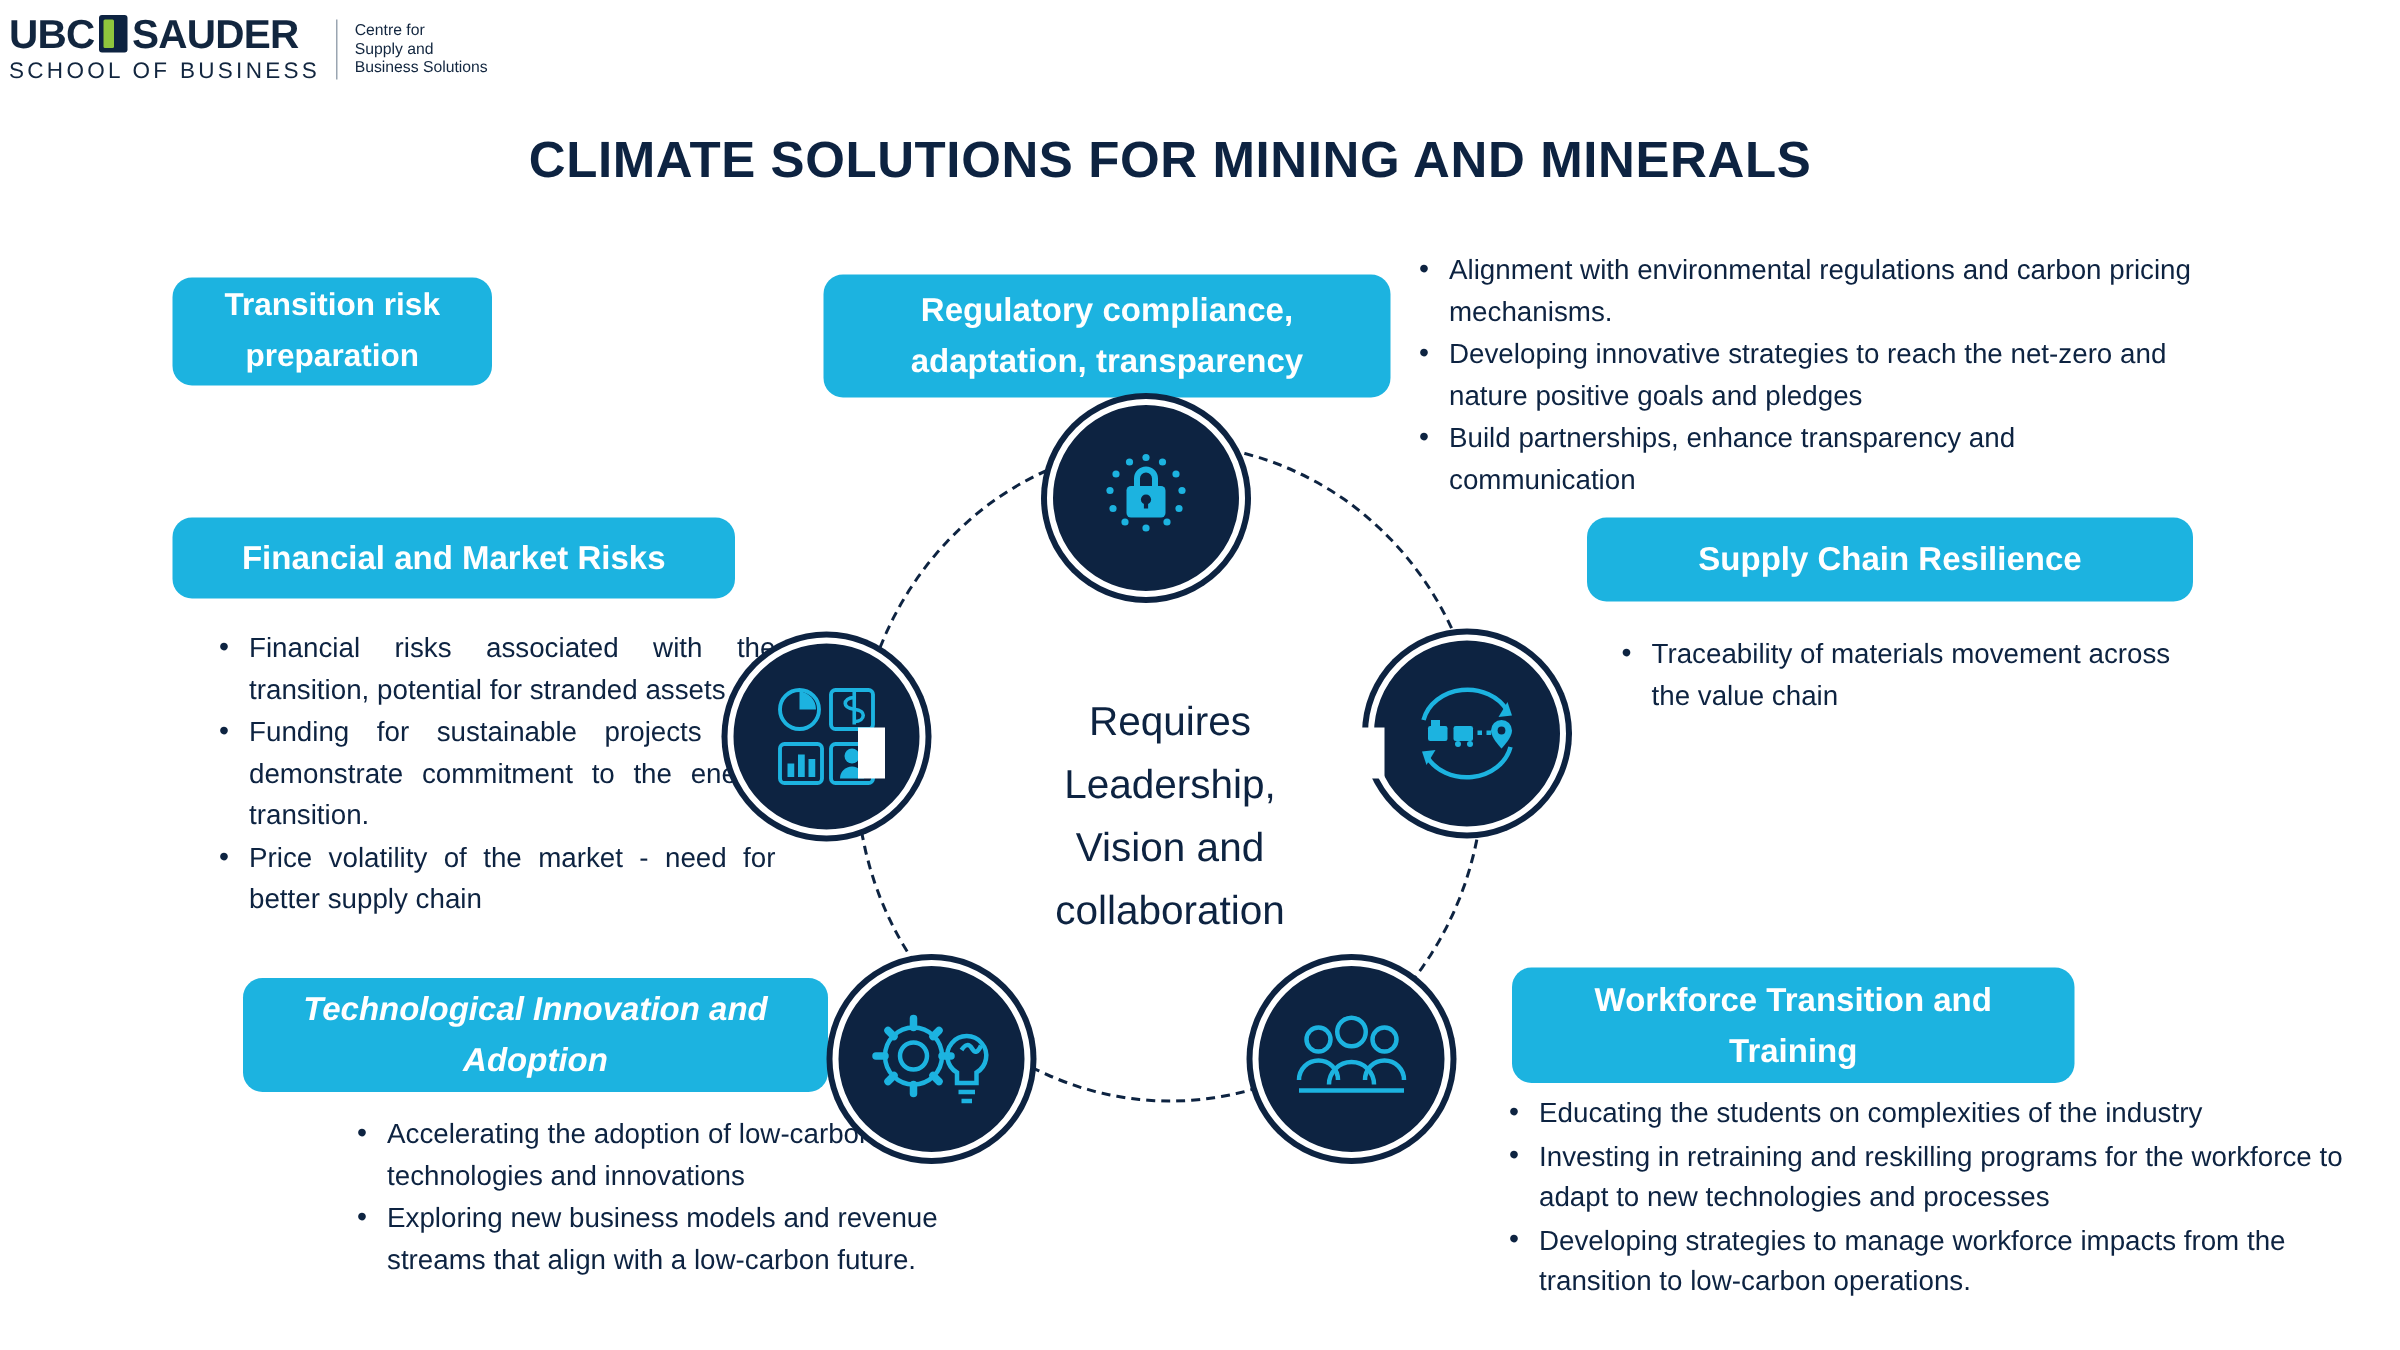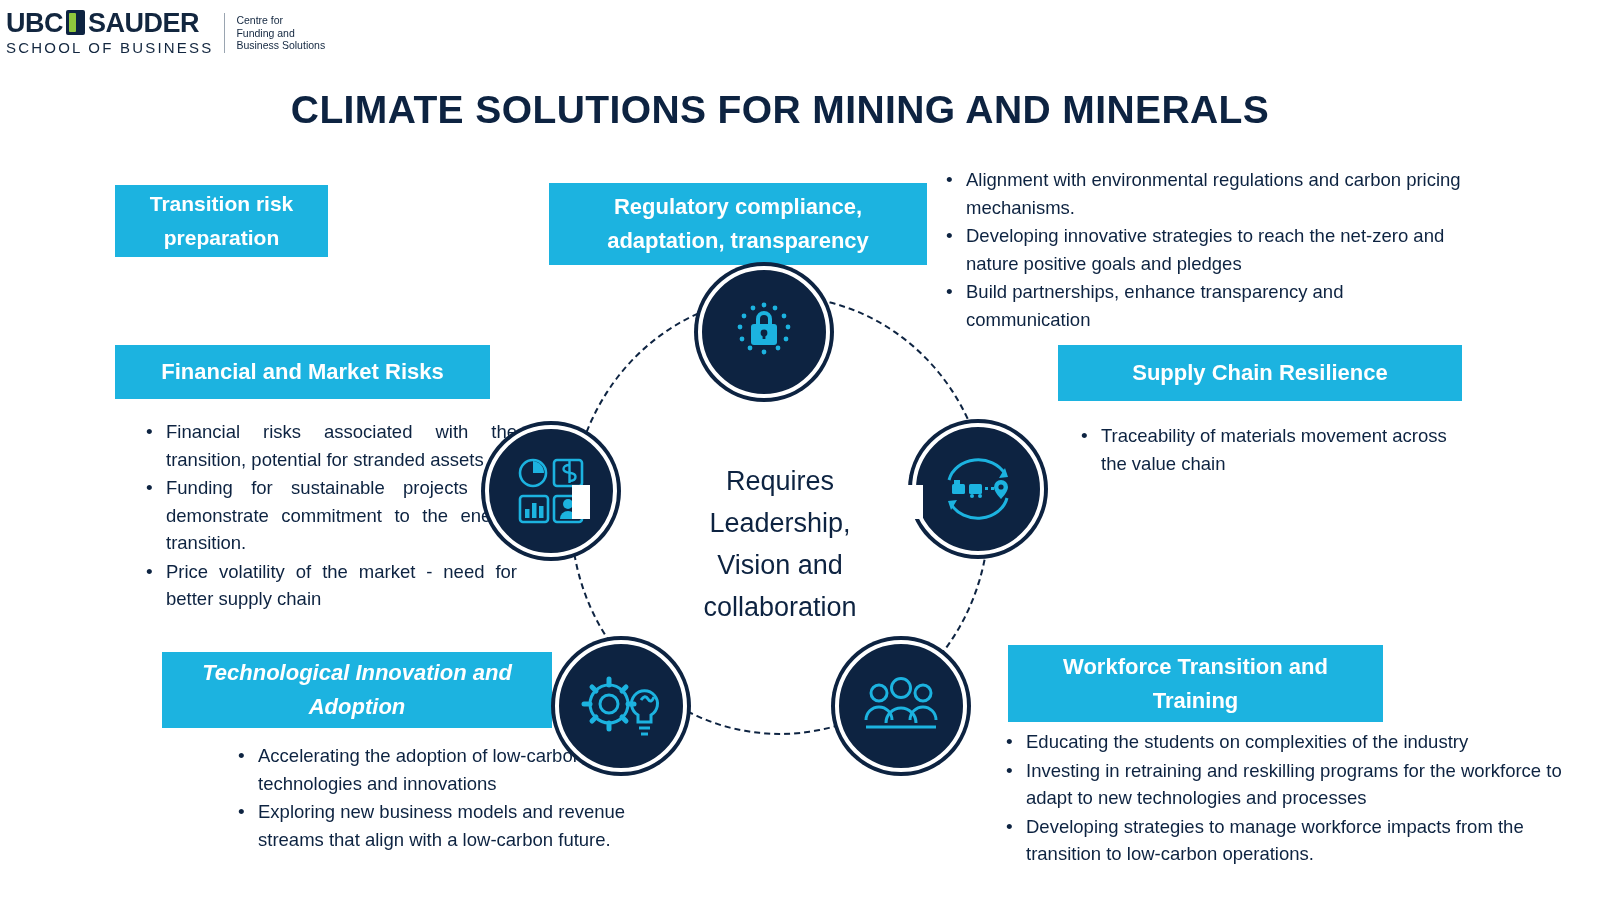--- a/index.html
+++ b/index.html
@@ -70,40 +70,41 @@
     color: #12263f;
   }
 
   
   .page-title {
     position: absolute;
     top: 88px;
     left: 0;
     width: 1560px;
     text-align: center;
-    font-size: 39px;
+    font-size: 34px;
     font-weight: bold;
     letter-spacing: 0.4px;
     color: #0d2341;
   }
 
   
   .chip {
     position: absolute;
     background: #1cb3e0;
     color: #ffffff;
     font-size: 22px;
     font-weight: bold;
     line-height: 34px;
     text-align: center;
     display: flex;
     align-items: center;
     justify-content: center;
     padding: 8px 14px;
     box-sizing: border-box;
+    border-radius: 13px;
   }
 
   .chip-transition  { left: 115px;  top: 185px;  width: 213px; height: 72px; font-size: 21px; }
   .chip-regulatory  { left: 549px;  top: 183px;  width: 378px; height: 82px; }
   .chip-financial   { left: 115px;  top: 345px;  width: 375px; height: 54px; }
   .chip-supply      { left: 1058px; top: 345px;  width: 404px; height: 56px; }
   .chip-tech        { left: 162px;  top: 652px;  width: 390px; height: 76px; font-style: italic; }
   .chip-workforce   { left: 1008px; top: 645px;  width: 375px; height: 77px; }
 
   
@@ -195,21 +196,21 @@
     <div style="display:flex;">
       <span class="logo-ubc">UBC</span>
       <span class="logo-mark"></span>
       <span class="logo-ubc">SAUDER</span>
     </div>
     <div class="logo-sub">SCHOOL OF BUSINESS</div>
   </div>
   <div class="logo-divider"></div>
   <div class="logo-centre">
     <div>Centre for</div>
-    <div>Funding and</div>
+    <div>Supply and</div>
     <div>Business Solutions</div>
   </div>
 </div>
 
 <div class="page-title">CLIMATE SOLUTIONS FOR MINING AND MINERALS</div>
 
 <div class="chip chip-transition">Transition risk preparation</div>
 <div class="chip chip-regulatory">Regulatory compliance, adaptation, transparency</div>
 <div class="chip chip-financial">Financial and Market Risks</div>
 <div class="chip chip-supply">Supply Chain Resilience</div>

